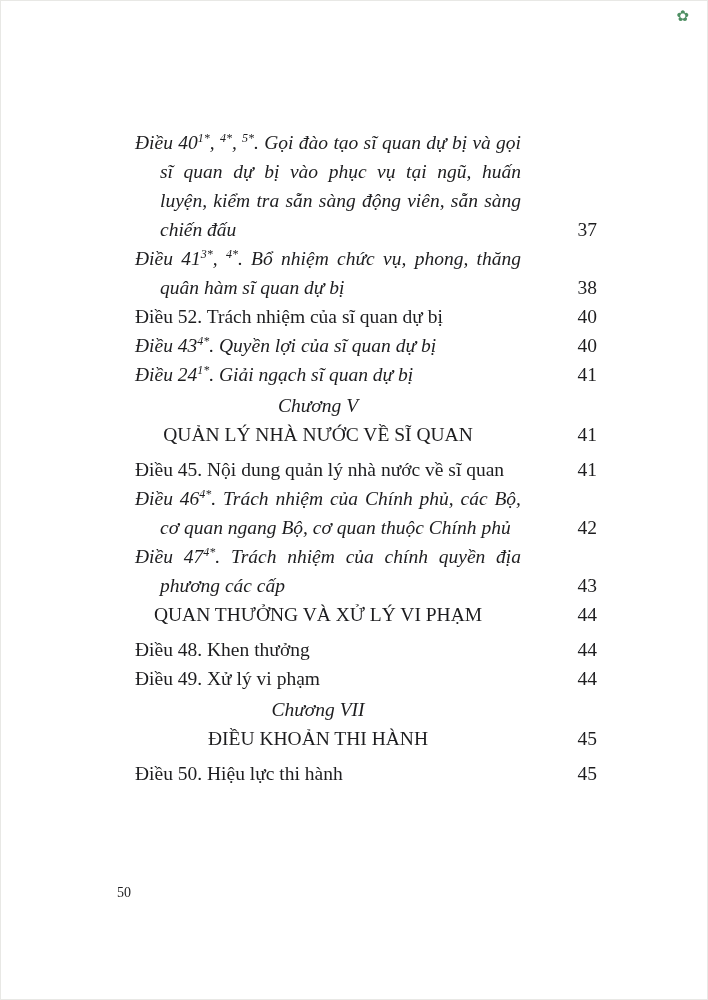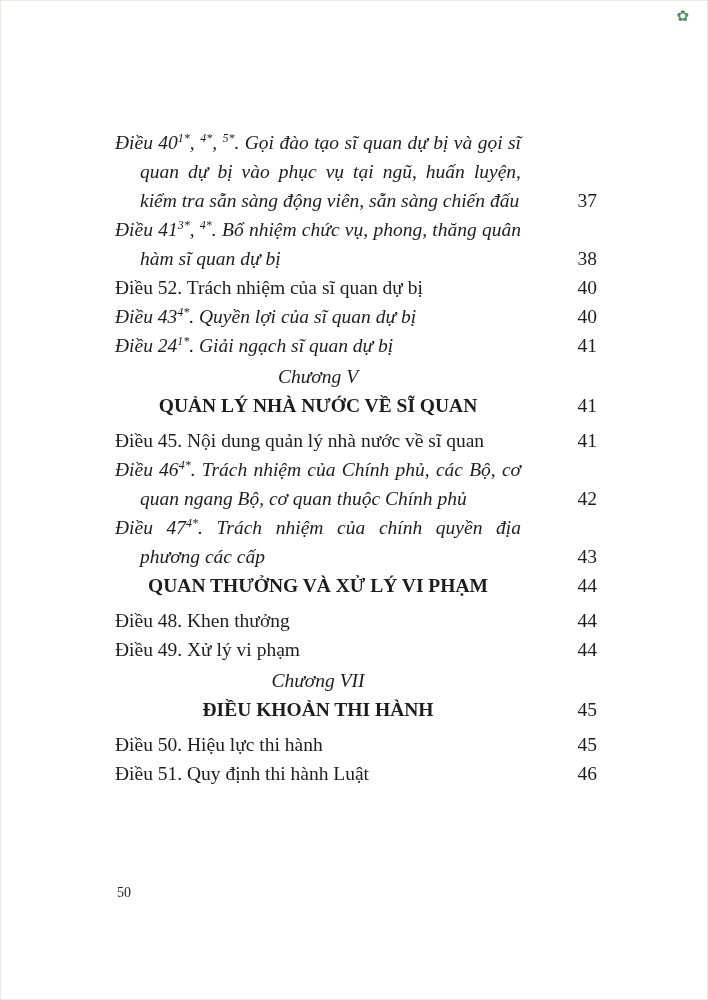--- a/index.html
+++ b/index.html
@@ -36,40 +36,41 @@
     }
     .row {
       display: flex;
       align-items: flex-end;
     }
     .entry-text {
       flex: 1 1 auto;
       text-align: justify;
       padding-left: 25px;
       text-indent: -25px;
+      margin-left: 20px;
     }
     .italic .entry-text { font-style: italic; }
     .num {
       flex: 0 0 auto;
       width: 76px;
       text-align: right;
       font-style: normal;
     }
     .chapter-label {
       display: block;
       text-align: center;
       font-style: italic;
       margin-top: 2px;
       padding-right: 76px;
     }
     .chapter-row { margin-bottom: 6px; }
     .chapter-title {
       flex: 1 1 auto;
       text-align: center;
-      font-weight: bold;
+      font-weight: normal;
     }
     .sup {
       font-size: 12px;
       line-height: 0;
       position: relative;
       top: -7px;
     }
     .footer-page {
       position: absolute;
       left: 116px;
@@ -135,20 +136,16 @@
       </div>
       <div class="row chapter-label">Chương VII</div>
       <div class="row chapter-row">
         <span class="chapter-title">ĐIỀU KHOẢN THI HÀNH</span>
         <span class="num">45</span>
       </div>
       <div class="row article-row">
         <span class="entry-text"><span>Điều 50. Hiệu lực thi hành</span></span>
         <span class="num">45</span>
       </div>
-      <div class="row article-row">
-        <span class="entry-text"><span>Điều 51. Quy định thi hành Luật</span></span>
-        <span class="num">46</span>
-      </div>
     </div>
 
   <div class="footer-page">50</div>
 </div>
 
 </body></html>

